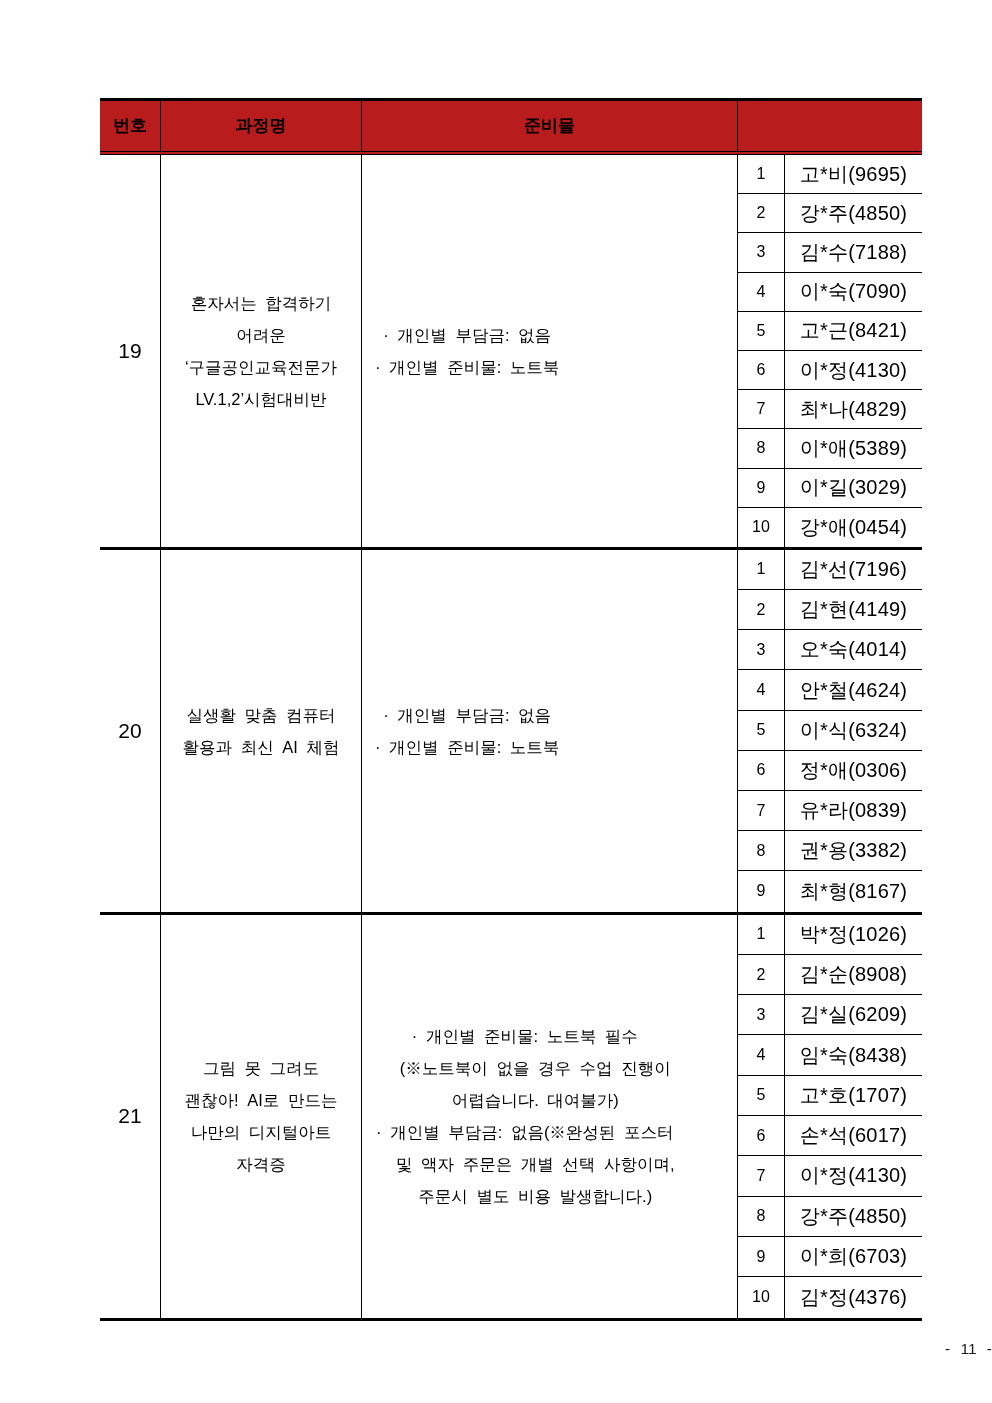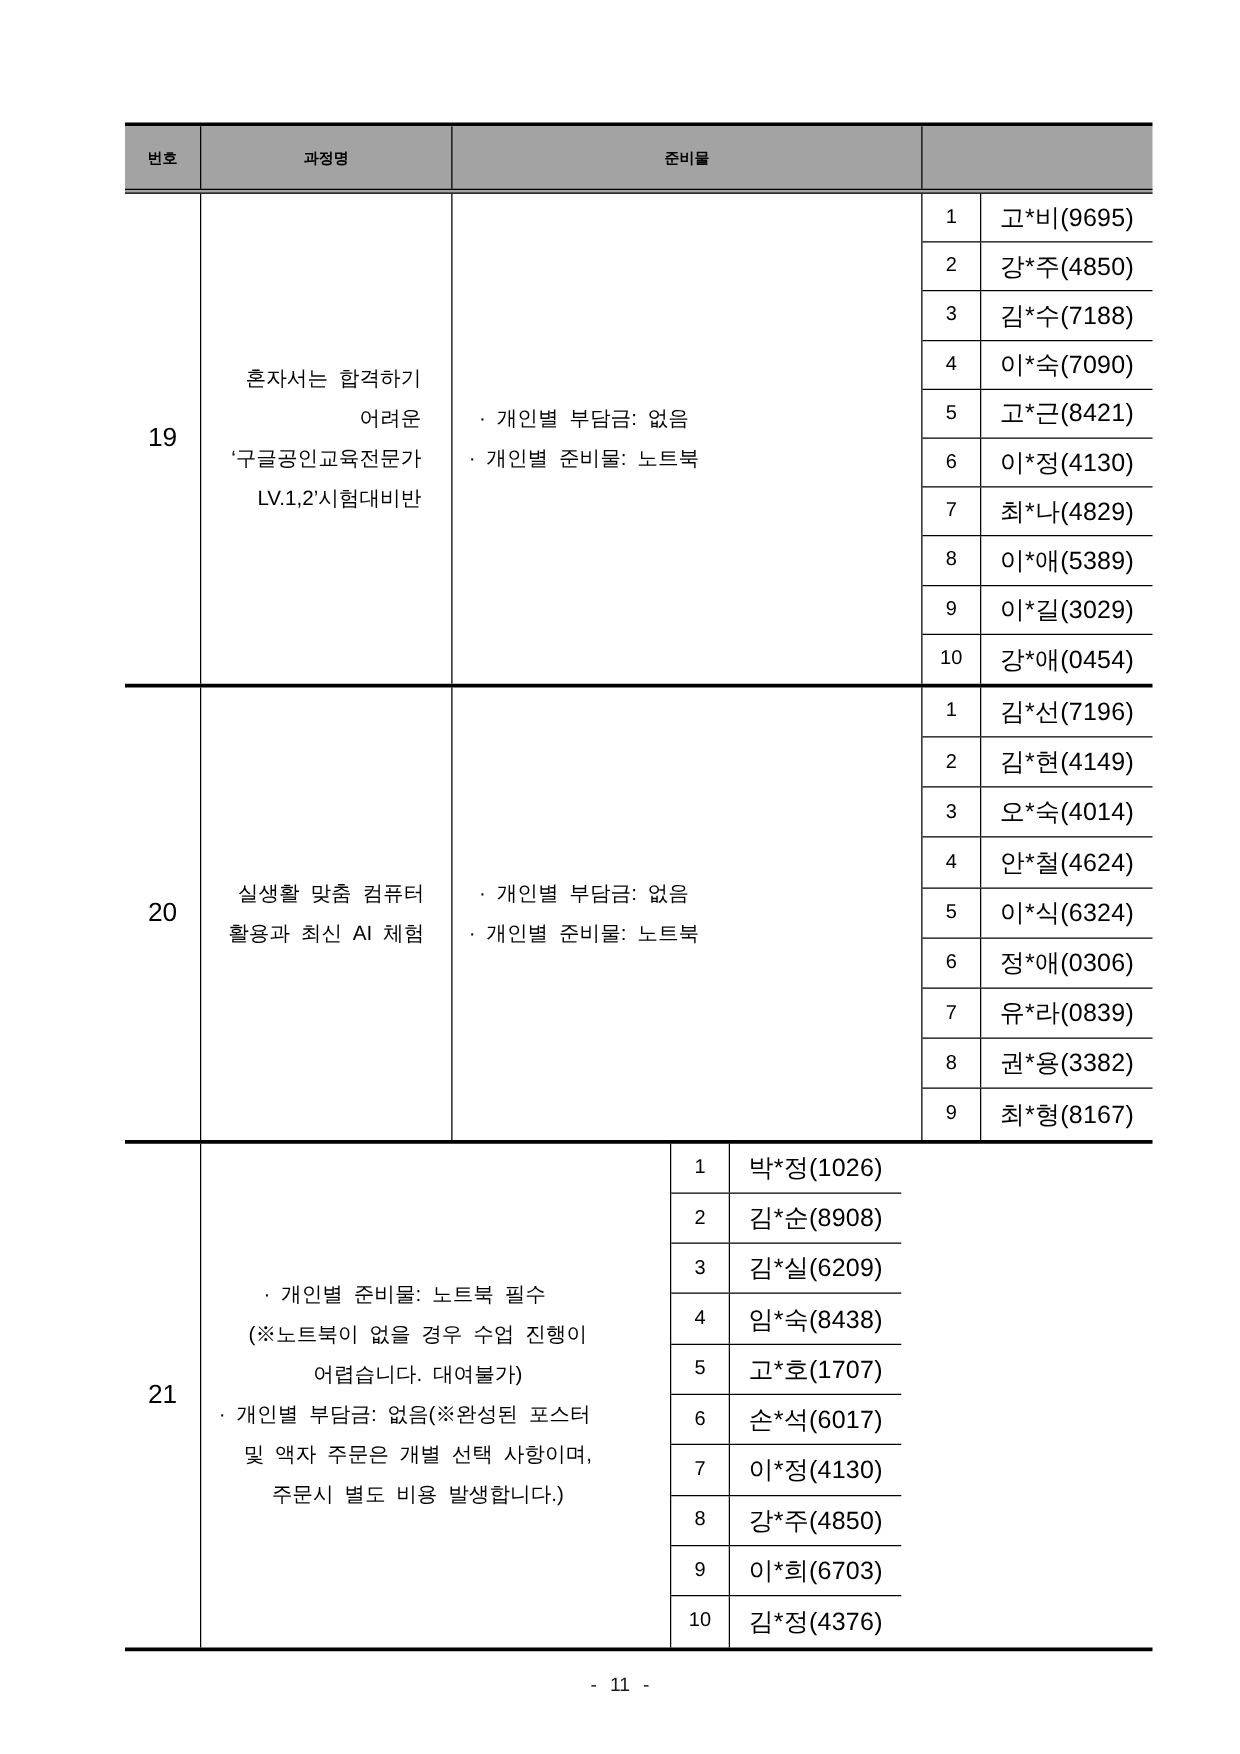--- a/index.html
+++ b/index.html
@@ -9,44 +9,44 @@
     font-family:"Liberation Sans", sans-serif; color:#000;
     overflow:hidden;
   }
   .doc-table {
     position:absolute; left:100px; top:98px; width:822px;
     border-top:3px solid #000; border-bottom:3px solid #000;
     font-size:16.5px;
   }
   
   .thead {
-    display:flex; background:#a3a3a3;
+    display:flex; background:#b91c1c;
     border-bottom:4px double #000;
-    font-weight:bold; font-size:12px;
+    font-weight:bold; font-size:17px;
   }
   .thead .hcell {
     min-height:50px; display:flex; align-items:center; justify-content:center;
     text-align:center; white-space:pre-line; line-height:1.35;
     word-spacing:3px;
   }
   
   .w-no     { width:61px;  border-right:1px solid #000; }
   .w-course { width:201px; border-right:1px solid #000; }
   .w-mat    { width:376px; border-right:1px solid #000; }
   .w-sel    { width:184px; }
   
   .group { display:flex; }
   .group + .group { border-top:3px solid #000; }
   .gcell {
     display:flex; align-items:center; justify-content:center;
     word-spacing:4px;
   }
   .cell-no { font-size:21px; }
   .cell-course {
-    text-align:right; white-space:pre-line; line-height:1.95;
+    text-align:center; white-space:pre-line; line-height:1.95;
     padding:0 6px;
   }
   .cell-mat {
     justify-content:flex-start; padding:6px 10px 6px 13px;
   }
   .mat-items .mat-item {
     white-space:pre-line; line-height:1.95;
     padding-left:21px; text-indent:-21px;text-align:center;
   }
   
@@ -61,21 +61,21 @@
   .nname {
     flex:1; display:flex; align-items:center; justify-content:center;
     font-size:20px; letter-spacing:0.2px;
   }
   .g19 .nrow { height:39.2px; }
   .g20 .nrow { height:40.2px; }
   .g21 .nrow { height:40.3px; }
   
   .page-number {
     position:absolute; left:0; right:0; top:1340px;
-    text-align:center; font-size:15.5px; color:#1a1a1a;
+    text-align:right; font-size:15.5px; color:#1a1a1a;
     word-spacing:6px;
   }
 </style>
 </head>
 <body>
 
 <div class="page">
 
   <div class="doc-table">
 
@@ -186,20 +186,24 @@
           </div>
         <div class="nrow">
             <div class="nnum">9</div>
             <div class="nname">최*형(8167)</div>
           </div>
       </div>
     </div>
 
     <div class="group g21">
       <div class="gcell cell-no w-no">21</div>
+      <div class="gcell cell-course w-course">그림 못 그려도
+괜찮아!  AI로 만드는
+나만의 디지털아트
+자격증</div>
       <div class="gcell cell-mat w-mat">
         <div class="mat-items">
           <div class="mat-item">· 개인별 준비물: 노트북 필수
 (※노트북이 없을 경우 수업 진행이
 어렵습니다. 대여불가)</div>
           <div class="mat-item">· 개인별 부담금: 없음(※완성된 포스터
 및 액자 주문은 개별 선택 사항이며,
 주문시 별도 비용 발생합니다.)</div>
         </div>
       </div>

